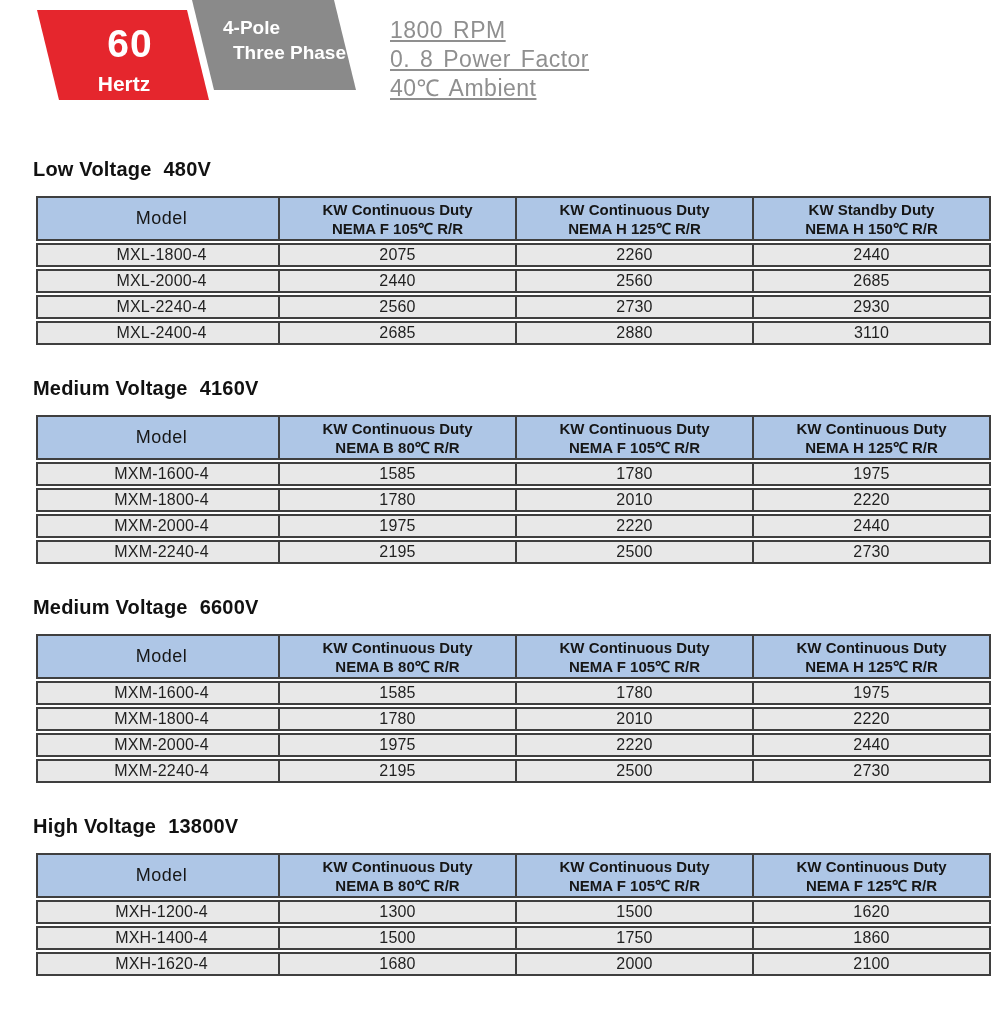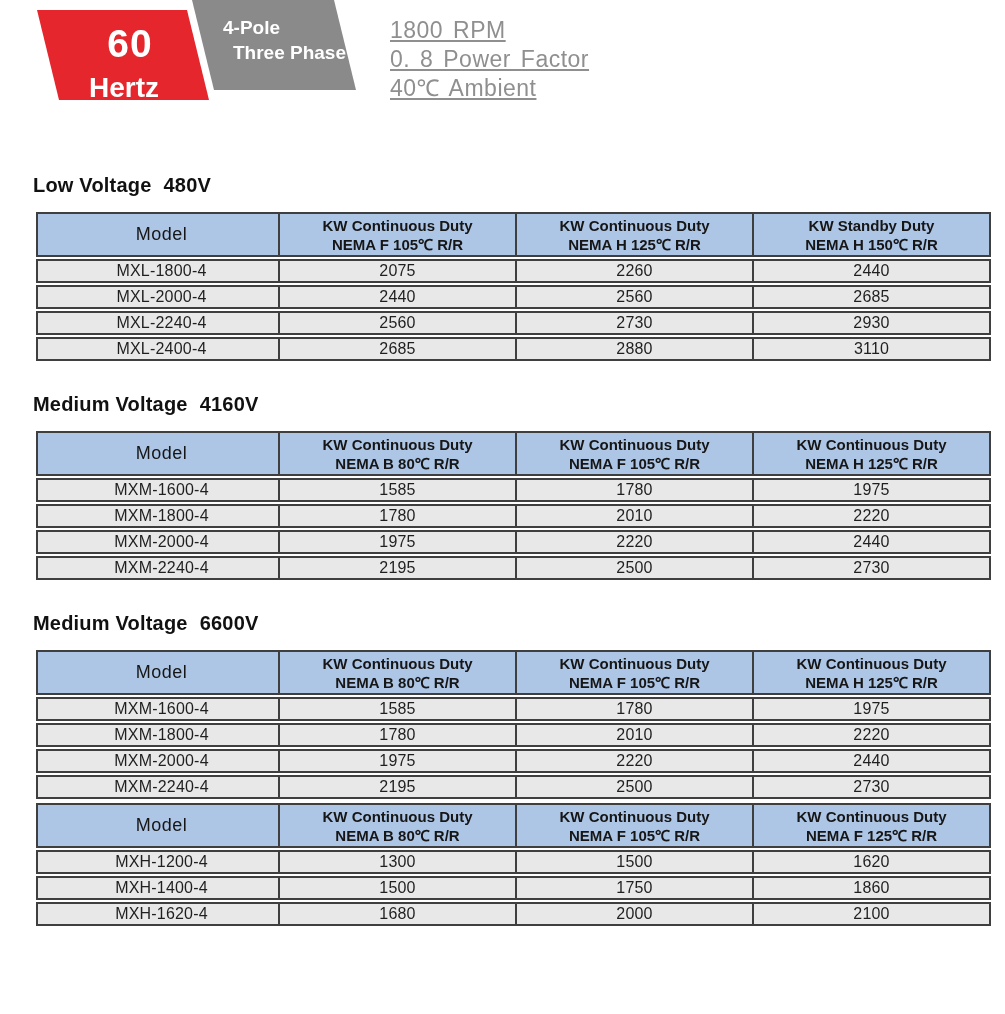--- a/index.html
+++ b/index.html
@@ -15,42 +15,42 @@
   .page{position:relative;width:1005px;height:1014px;}
   
   .top{position:relative;height:110px;}
   .badge-red{
     position:absolute;left:37px;top:10px;width:172px;height:90px;
     background:var(--red);
     clip-path:polygon(0px 0px,150px 0px,172px 90px,22px 90px);
     color:#fff;text-align:center;
   }
   .badge-red .freq{font-size:39px;font-weight:bold;line-height:56px;margin:6px 0 0 14px;letter-spacing:1px;}
-  .badge-red .unit{font-size:28px;font-weight:bold;margin-left:2px;margin-top:0px;}
+  .badge-red .unit{font-size:21px;font-weight:bold;margin-left:2px;margin-top:0px;}
   .badge-gray{
     position:absolute;left:192px;top:0;width:164px;height:90px;
     background:var(--badge-gray);
     clip-path:polygon(0px 0px,142px 0px,164px 90px,22px 90px);
     color:#fff;font-weight:bold;font-size:19px;
   }
   .badge-gray .l1{margin:17px 0 3px 31px;}
   .badge-gray .l2{margin-left:41px;}
   .conditions{
     position:absolute;left:390px;top:16px;
     font-size:23px;line-height:29px;color:var(--cond-gray);
     letter-spacing:0.5px;word-spacing:3px;text-decoration:underline;
   }
   
   main{display:block;}
   section{margin:0 0 0 33px;}
   section h2{
     font-size:20px;font-weight:bold;color:#111;
     letter-spacing:0.2px;margin:30px 0 13px 0;
   }
-  section:first-child h2{margin-top:64px;}
+  section:first-child h2{margin-top:48px;}
   section h2 .v{margin-left:12px;}
   table{
     border-collapse:separate;border-spacing:0 2px;
     table-layout:fixed;width:955px;margin-left:3px;
   }
   th,td{
     border:2px solid var(--line);border-left-width:0;
     text-align:center;vertical-align:middle;overflow:hidden;
   }
   th:first-child,td:first-child{border-left-width:2px;padding-left:7px;}
@@ -243,20 +243,21 @@
             <tr>
               <td>MXM-2240-4</td>
               <td>2195</td>
               <td>2500</td>
               <td>2730</td>
             </tr>
           </tbody>
         </table>
       </section>
       <section>
+        <h2><span>High Voltage</span><span class="v">13800V</span></h2>
         <table>
           <colgroup>
             <col style="width: 244px;">
             <col style="width: 237px;">
             <col style="width: 237px;">
             <col style="width: 237px;">
           </colgroup>
           <thead>
             <tr>
               <th class="model-h">Model</th>

